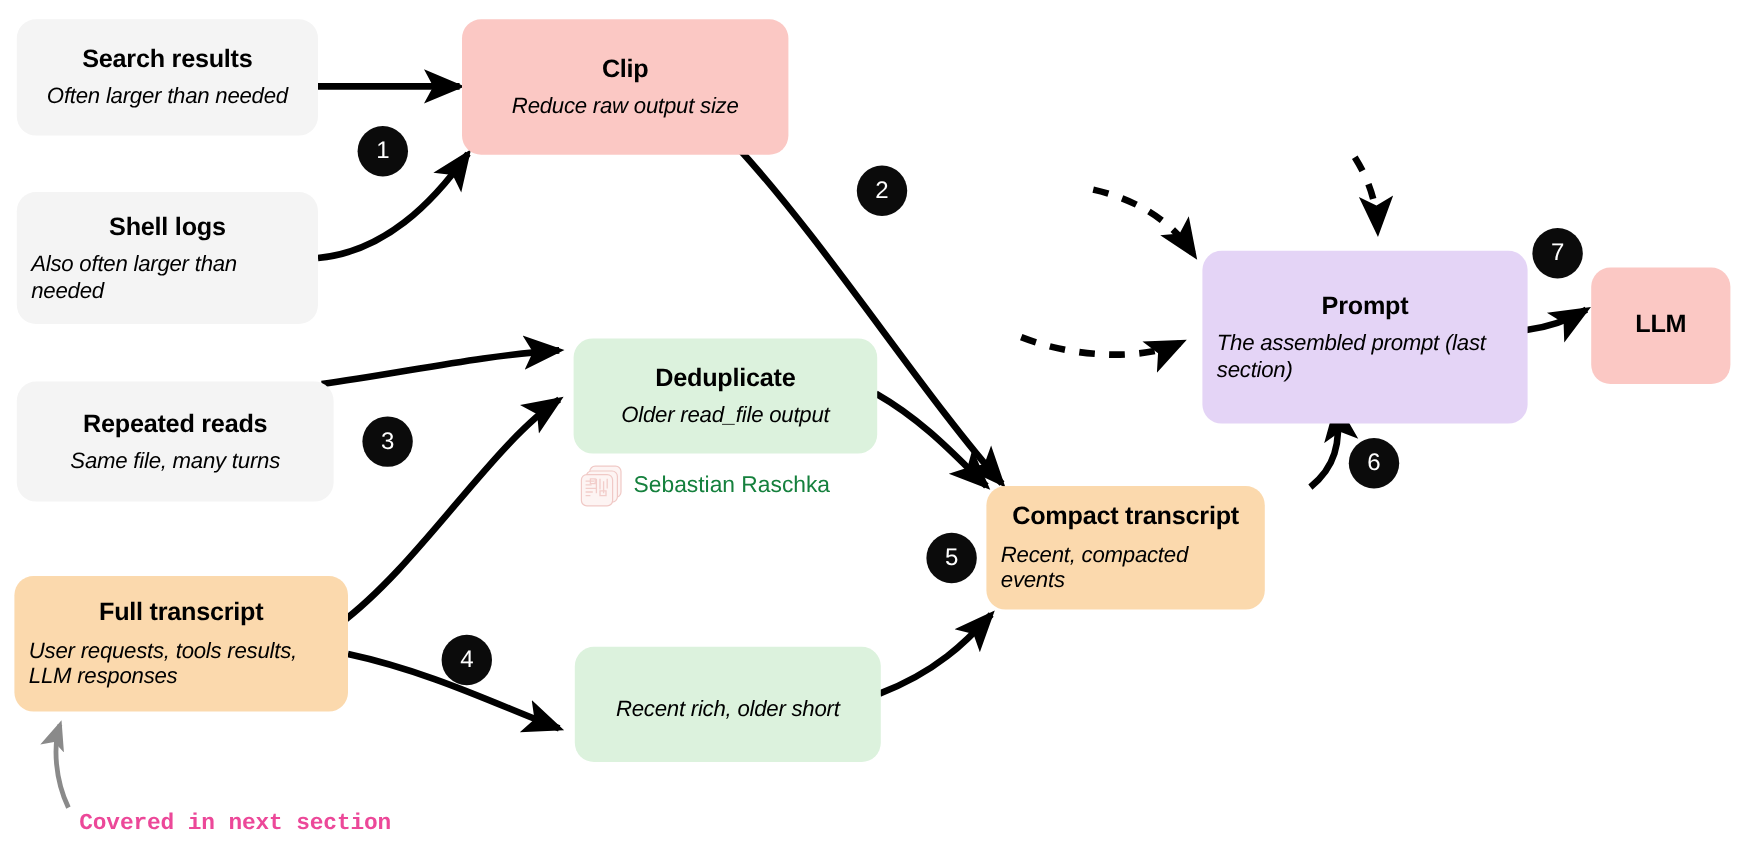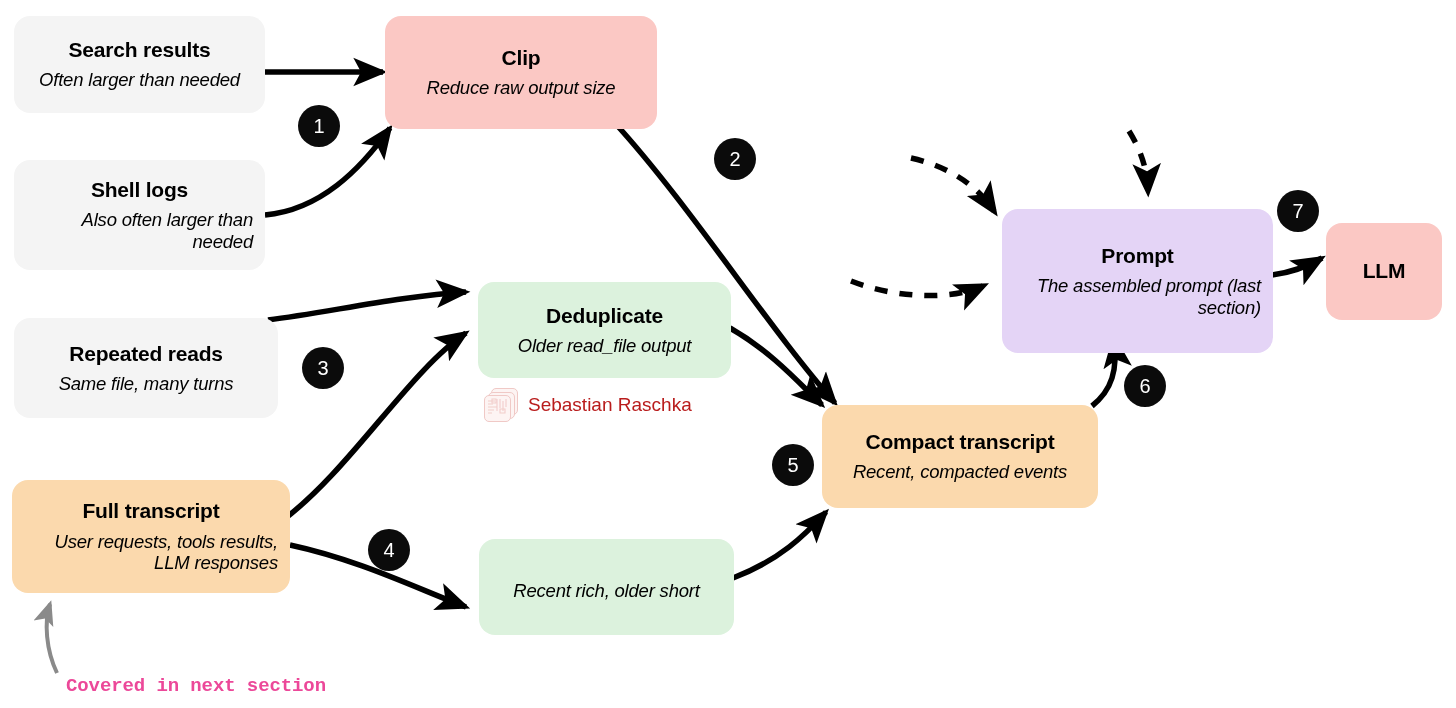--- a/index.html
+++ b/index.html
@@ -26,21 +26,21 @@
     overflow: visible;
     pointer-events: none;
   }
   .node {
     position: absolute;
     border-radius: 16px;
     display: flex;
     flex-direction: column;
     align-items: center;
     justify-content: center;
-    text-align: right;
+    text-align: left;
     padding: 10px 12px;
     line-height: 1.16;
   }
   .node .title {
     font-weight: bold;
     font-size: 21px;
     color: #000000;
     letter-spacing: -0.2px;
   }
   .node .subtitle {
@@ -78,21 +78,21 @@
   
   .watermark {
     position: absolute;
     display: flex;
     align-items: center;
     gap: 10px;
     opacity: 1;
   }
   .watermark .wm-text {
     font-size: 19px;
-    color: #b91c1c;
+    color: #15803d;
     font-family: "Liberation Sans", sans-serif;
   }
   .wm-logo { position: relative; width: 34px; height: 34px; }
   .wm-logo .card {
     position: absolute;
     width: 27px; height: 27px;
     border: 1.6px solid #f0c9c6;
     border-radius: 5px;
     background: #fdf4f3;
   }
@@ -174,21 +174,21 @@
 
   <div class="node" style="left:478px; top:282px; width:253px; height:96px; background:#dcf2dd;">
     <div class="title">Deduplicate</div>
     <div class="subtitle">Older read_file output</div>
   </div>
 
   <div class="node" style="left:479px; top:539px; width:255px; height:96px; background:#dcf2dd;">
     <div class="subtitle">Recent rich, older short</div>
   </div>
 
-  <div class="node" style="left:822px; top:405px; width:276px; height:103px; background:#fbd9ad;">
+  <div class="node" style="left:822px; top:405px; width:232px; height:103px; background:#fbd9ad;">
     <div class="title">Compact transcript</div>
     <div class="subtitle">Recent, compacted events</div>
   </div>
 
   <div class="node" style="left:1002px; top:209px; width:271px; height:144px; background:#e4d4f6;">
     <div class="title">Prompt</div>
     <div class="subtitle">The assembled prompt (last section)</div>
   </div>
 
   <div class="node single" style="left:1326px; top:223px; width:116px; height:97px; background:#fbc8c4;">

